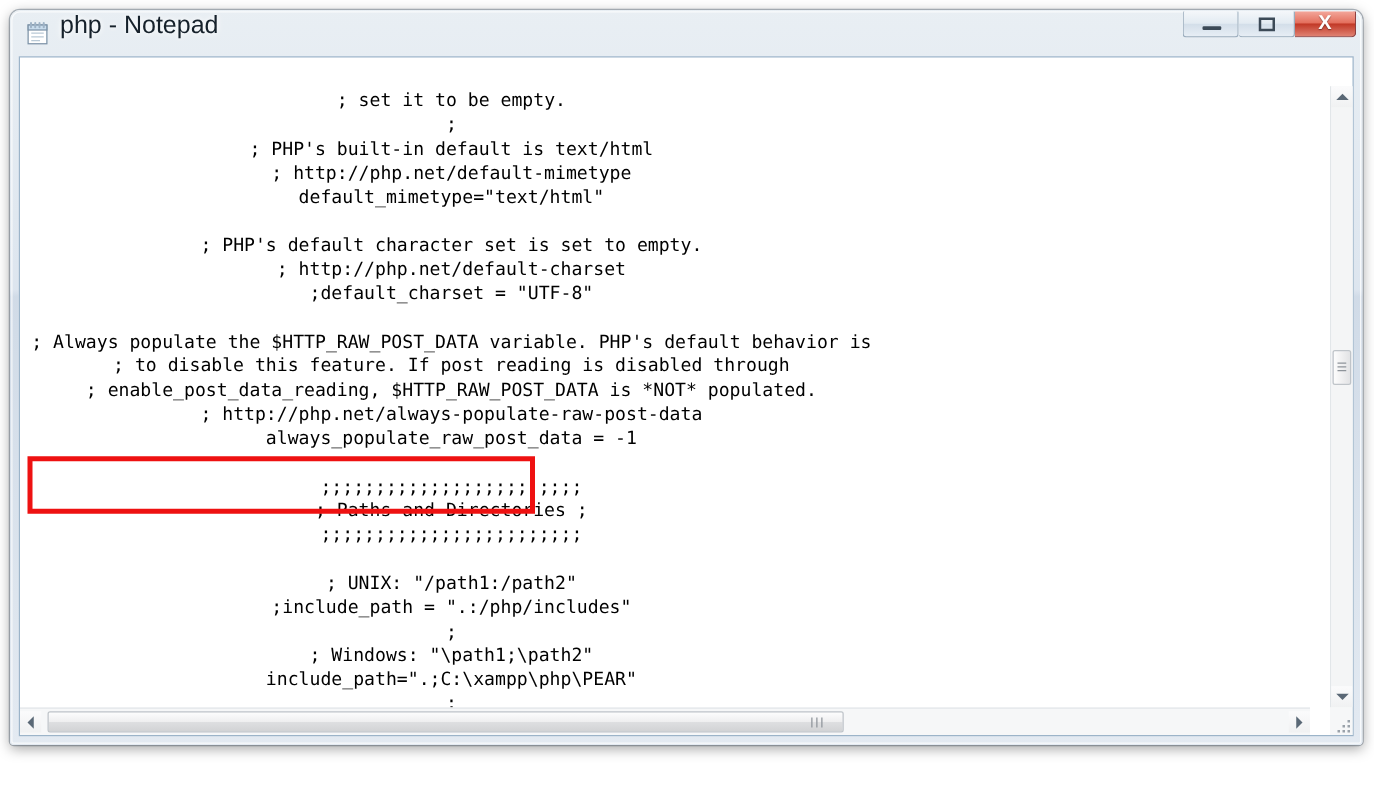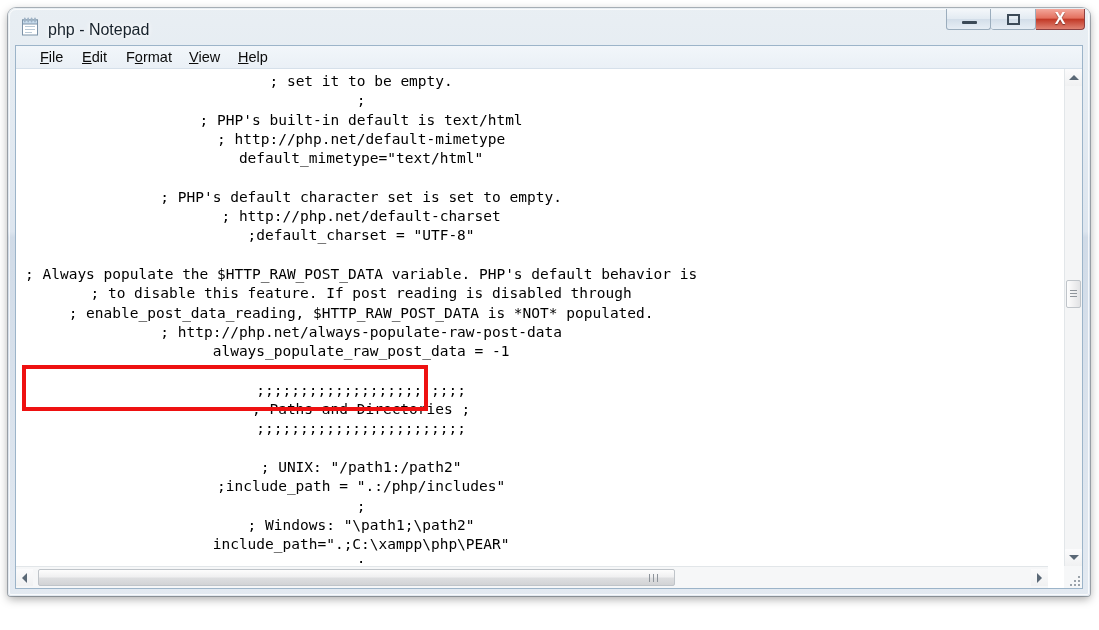--- a/index.html
+++ b/index.html
@@ -56,22 +56,22 @@
   #title-icon {
     position: absolute;
     left: 13px;
     top: 9px;
     width: 18px;
     height: 19px;
   }
   #title-text {
     position: absolute;
     left: 40px;
-    top: 13px;
-    font-size: 16px;
+    top: 1px;
+    font-size: 20px;
     color: #16212b;
     white-space: nowrap;
     text-shadow: 0 0 4px rgba(255,255,255,0.9), 0 0 7px rgba(255,255,255,0.8);
     text-align: right;
   }
 
   
   .winbtn {
     position: absolute;
     top: 1px;
@@ -368,27 +368,20 @@
       <div class="winbtn" id="btn-max">
         <span class="glyph-max"></span>
       </div>
       <div class="winbtn" id="btn-close">
         <span class="glyph-close">X</span>
       </div>
     </div>
 
     <div id="client">
 
-      <div id="menubar">
-        <span class="menu-item" style="left:21px;"><u>F</u>ile</span>
-        <span class="menu-item" style="left:63px;"><u>E</u>dit</span>
-        <span class="menu-item" style="left:107px;">F<u>o</u>rmat</span>
-        <span class="menu-item" style="left:170px;"><u>V</u>iew</span>
-        <span class="menu-item" style="left:219px;"><u>H</u>elp</span>
-      </div>
 
       <div id="editor">
         <div id="editor-text">; set it to be empty.
 ;
 ; PHP's built-in default is text/html
 ; http://php.net/default-mimetype
 default_mimetype="text/html"
 
 ; PHP's default character set is set to empty.
 ; http://php.net/default-charset

